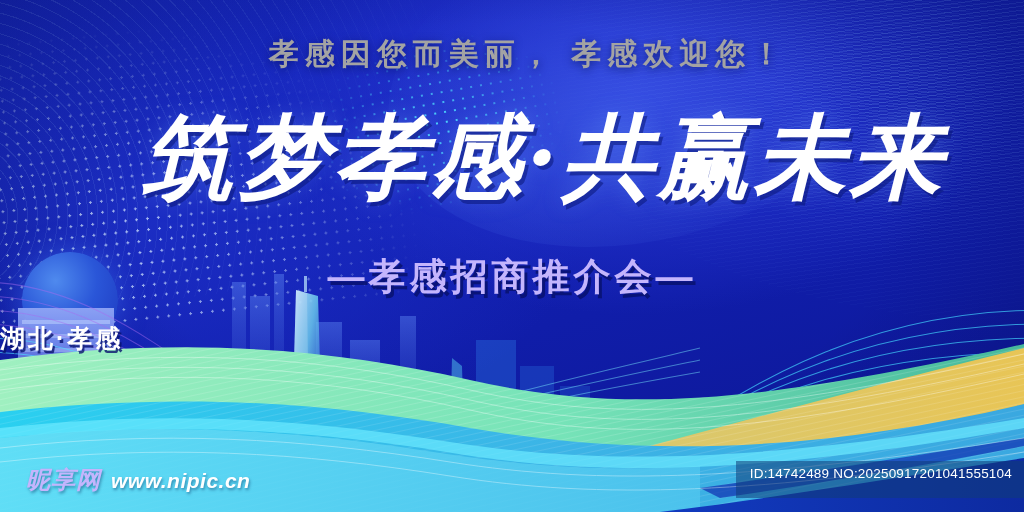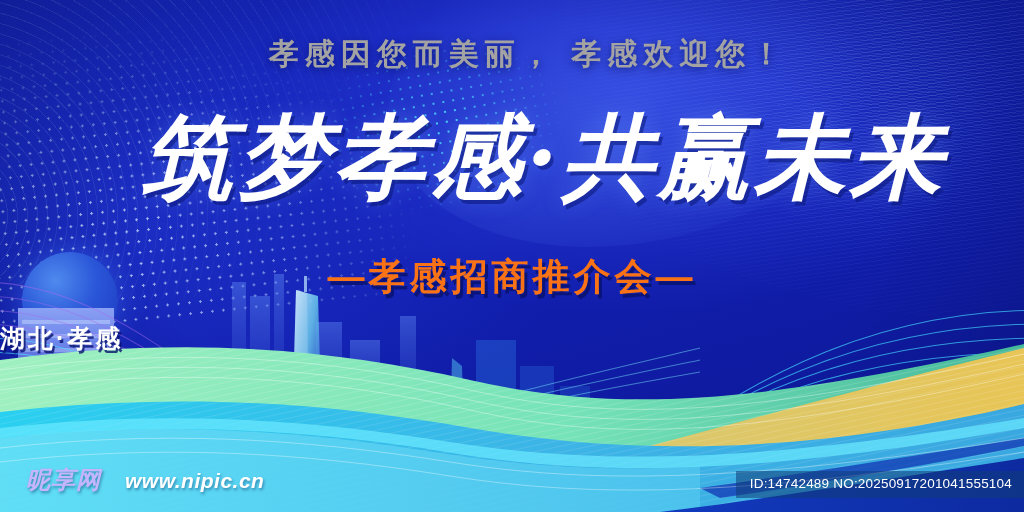--- a/index.html
+++ b/index.html
@@ -126,21 +126,21 @@
     font-style:italic;
     line-height:1.08;
     text-shadow:3px 4px 0 rgba(10,22,120,.55), 0 0 22px rgba(120,170,255,.30);
     white-space:nowrap;
     margin-left:32px;
   }
 
   .subtitle{
     position:absolute;top:252px;left:0;width:1024px;
     text-align:center;
-    color:#f97316;
+    color:#c4b5fd;
     font-size:37px;
     font-weight:bold;
     letter-spacing:4px;
     text-shadow:3px 4px 0 rgba(8,18,110,.85);
     white-space:nowrap;
   }
 
   .location{
     position:absolute;top:322px;left:0;width:1024px;
     text-align:left;
@@ -159,30 +159,29 @@
   }
   .wm-logo{
     color:#c4b5fd;font-size:24px;font-weight:bold;font-style:italic;
     letter-spacing:1px;
     text-shadow:1px 2px 3px rgba(0,40,90,.45);
   }
   .wm-url{
     color:#ffffff;font-size:21px;font-style:italic;font-weight:bold;
     letter-spacing:.5px;
     text-shadow:1px 2px 3px rgba(0,40,90,.45);
-    margin-left:14px;
   }
 
   
   .idbar{
     position:absolute;right:0;bottom:14px;
     background:rgba(16,60,120,.55);
     color:#ffffff;
     font-size:13.5px;
-    padding:5px 12px 7px 14px;
+    padding:5px 12px 17px 14px;
     letter-spacing:.2px;
     white-space:nowrap;
   }
 </style>
 </head>
 <body>
 
 <div id="poster">
 
   <div class="bg-base"></div>

